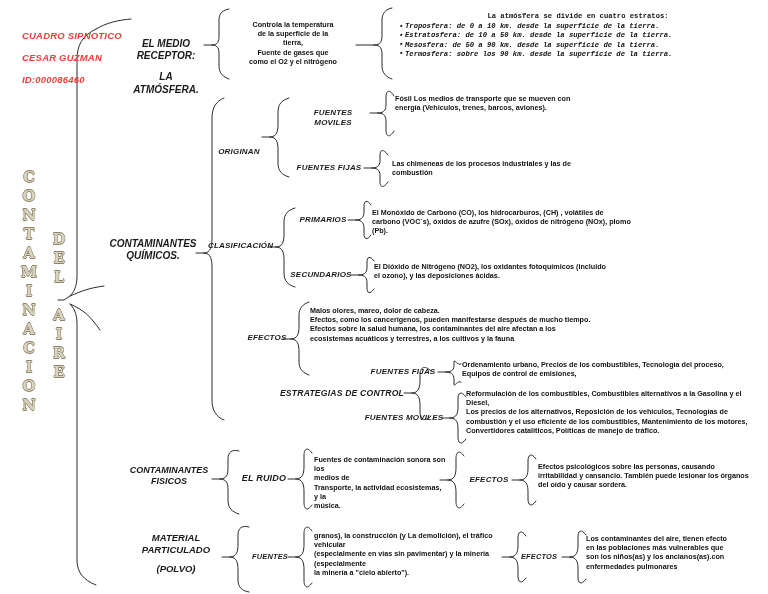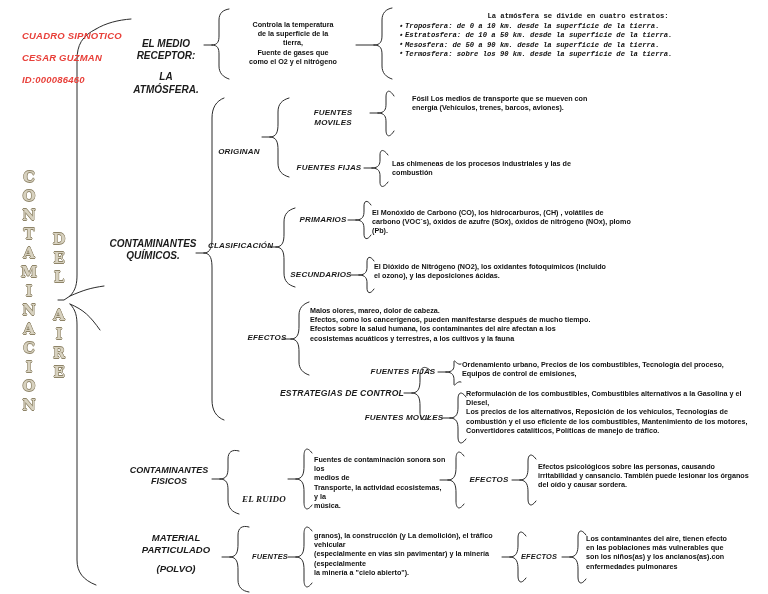--- a/index.html
+++ b/index.html
@@ -183,21 +183,21 @@
   </div>
 
   <div class="node l2" style="left:108px;top:238px;width:90px;">
     <div>CONTAMINANTES</div>
     <div>QUÍMICOS.</div>
   </div>
 
   <div class="node l3c" style="left:212px;top:147px;width:54px;">ORIGINAN</div>
 
   <div class="node l3c" style="left:294px;top:108px;width:78px;">FUENTES MOVILES</div>
-  <div class="txt leaf" style="left:412px;top:94px;width:190px;">Fósil Los medios de transporte que se mueven con energía (Vehículos, trenes, barcos, aviones).</div>
+  <div class="txt leaf" style="left:395px;top:94px;width:190px;">Fósil Los medios de transporte que se mueven con energía (Vehículos, trenes, barcos, aviones).</div>
 
   <div class="node l3c" style="left:292px;top:163px;width:74px;">FUENTES FIJAS</div>
   <div class="txt leaf" style="left:392px;top:159px;width:216px;">Las chimeneas de los procesos industriales y las de combustión</div>
 
   <div class="node l3c" style="left:208px;top:241px;width:64px;">CLASIFICACIÓN</div>
 
   <div class="node l3c" style="left:294px;top:215px;width:58px;">PRIMARIOS</div>
   <div class="txt leaf" style="left:372px;top:208px;width:260px;">El Monóxido de Carbono (CO), los hidrocarburos, (CH) , volátiles de carbono (VOC´s), óxidos de azufre (SOx), óxidos de nitrógeno (NOx), plomo (Pb).</div>
 
   <div class="node l3c" style="left:288px;top:270px;width:66px;">SECUNDARIOS</div>
@@ -225,21 +225,21 @@
     <div>Los precios de los alternativos, Reposición de los vehículos, Tecnologías de</div>
     <div>combustión y el uso eficiente de los combustibles, Mantenimiento de los motores,</div>
     <div>Convertidores catalíticos, Políticas de manejo de tráfico.</div>
   </div>
 
   <div class="node l2" style="left:124px;top:465px;width:90px;font-size:9px;">
     <div>CONTAMINANTES</div>
     <div>FISICOS</div>
   </div>
 
-  <div class="node l3c" style="left:238px;top:494px;width:52px;font-size:9px;font-family:Liberation Serif, serif;">EL RUIDO</div>
+  <div class="node l3c" style="left:238px;top:473px;width:52px;font-size:9px;">EL RUIDO</div>
 
   <div class="txt leaf" style="left:314px;top:455px;width:132px;">
     <div>Fuentes de contaminación sonora son los</div>
     <div>medios de</div>
     <div>Transporte, la actividad ecosistemas, y la</div>
     <div>música.</div>
   </div>
 
   <div class="node l3c" style="left:466px;top:475px;width:46px;">EFECTOS</div>
   <div class="txt leaf" style="left:538px;top:462px;width:224px;">

